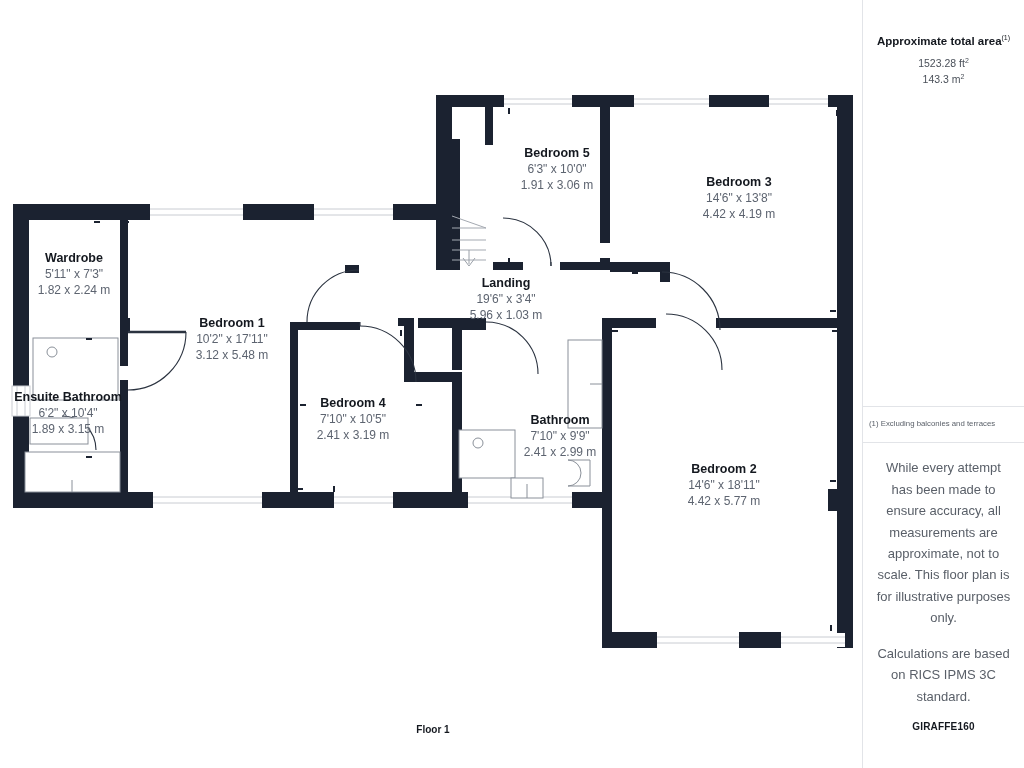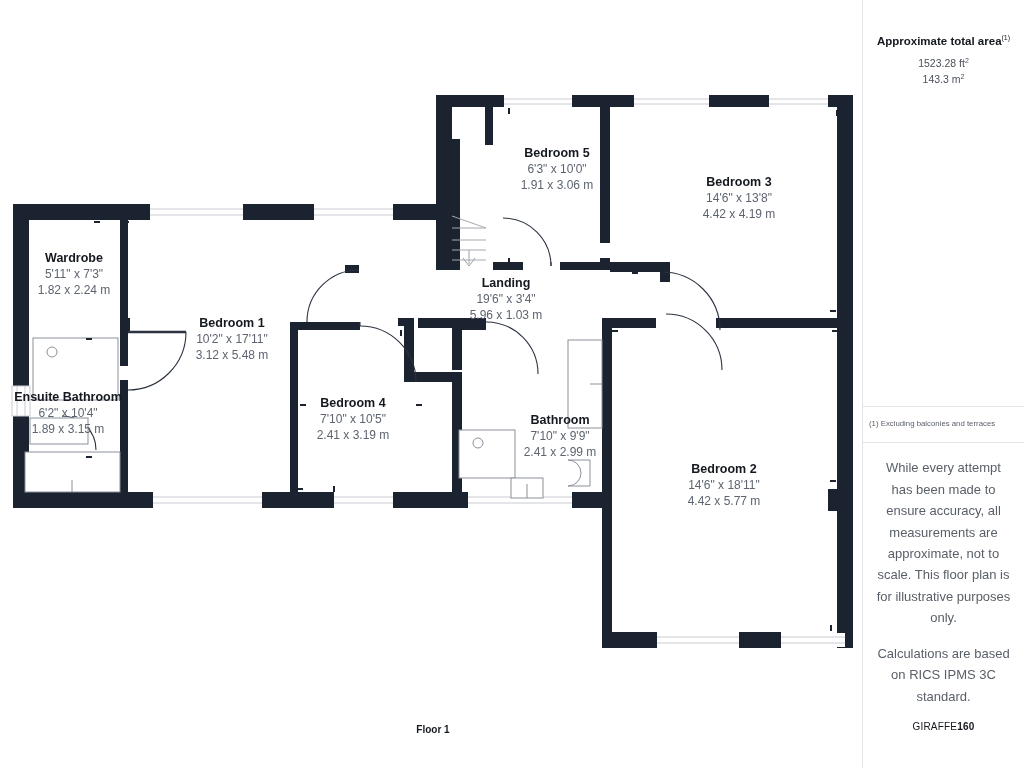--- a/index.html
+++ b/index.html
@@ -110,21 +110,21 @@
     line-height: 1.65;
     text-align: center;
   }
   .brand {
     text-align: center;
     font-size: 10px;
     color: #14181f;
     letter-spacing: 0.2px;
     padding-top: 4px;
   }
-  .brand .b-light { font-weight: normal; }
+  .brand .b-light { font-weight: bold; }
   .brand .b-bold { font-weight: bold; }
 </style>
 </head>
 <body>
 
 <div id="page">
 
   <div id="plan-area">
     <svg id="plan-svg" viewBox="0 0 862 768" xmlns="http://www.w3.org/2000/svg">
 

